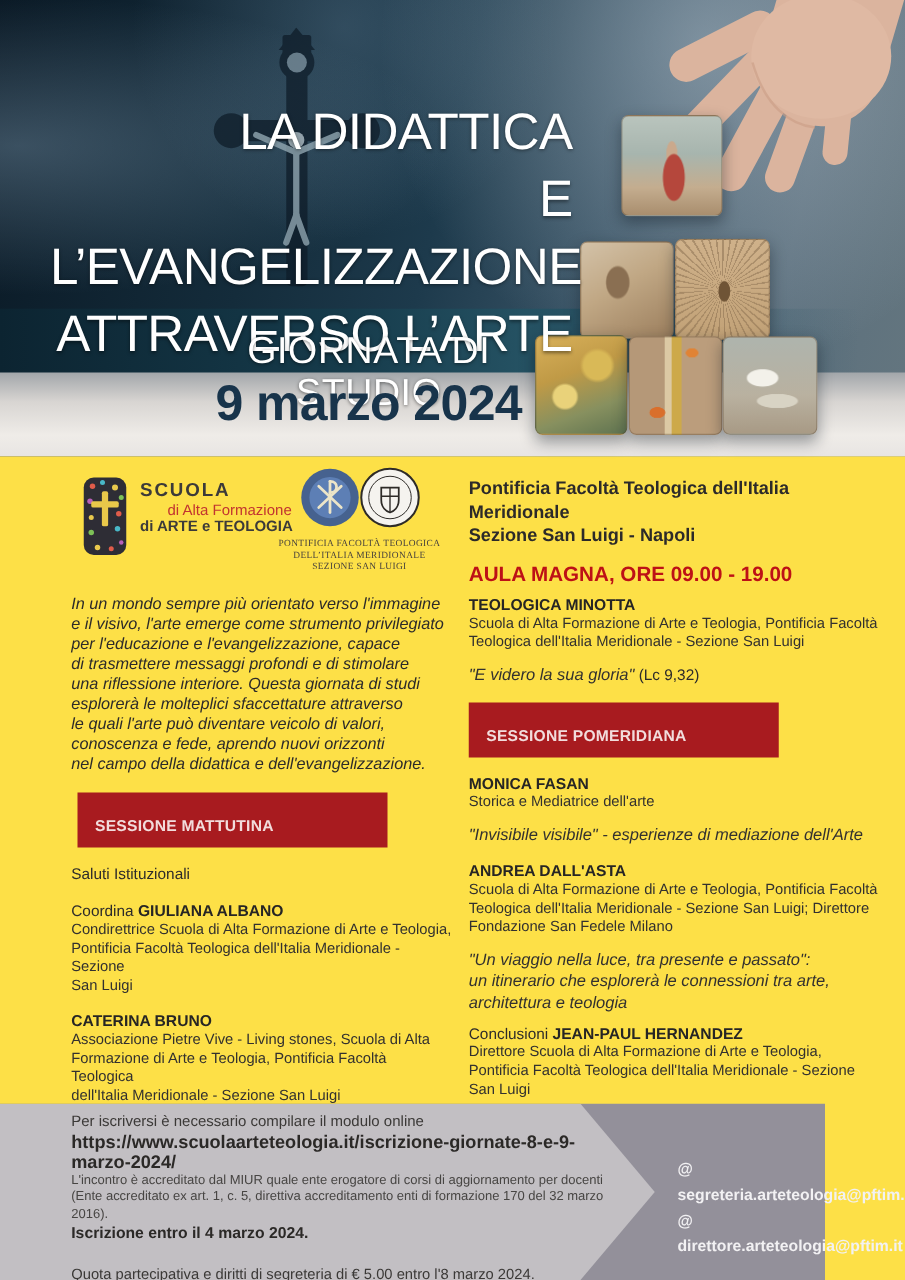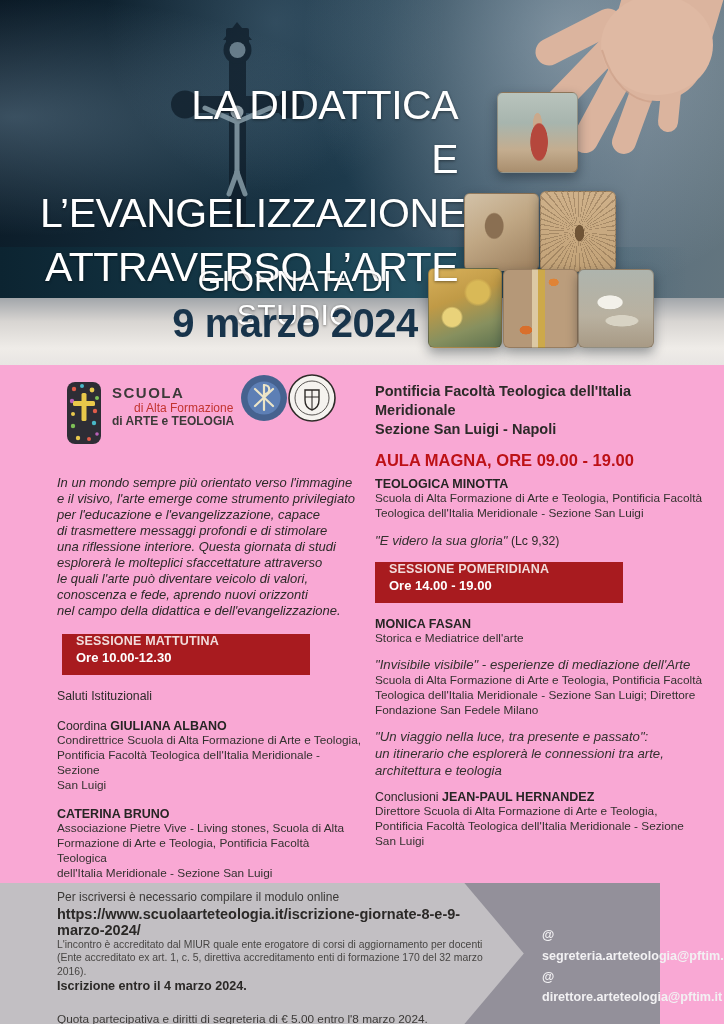--- a/index.html
+++ b/index.html
@@ -1,20 +1,20 @@
 <!DOCTYPE html>
 <html><head>
 <meta charset="utf-8">
 <style>
   * { margin:0; padding:0; box-sizing:border-box; }
   html,body { background:#777; }
   body { font-family:"Liberation Sans", sans-serif; }
   .poster {
     position:relative; width:724px; height:1024px; margin:0 auto;
-    background:#f9a8d4; overflow:hidden;
+    background:#fde047; overflow:hidden;
   }
 
   
   .hero { position:absolute; top:0; left:0; width:724px; height:365px;
     background:
       radial-gradient(circle at 78% 10%, rgba(200,212,222,.45), transparent 40%),
       radial-gradient(ellipse at 2% 32%, rgba(135,165,188,.38), transparent 34%),
       radial-gradient(circle at 38% 6%, rgba(120,150,175,.28), transparent 30%),
       linear-gradient(103deg, #0a1925 0%, #142c3b 30%, #1d3a4c 48%, #3a5466 66%, #5b6f7d 84%, #64767f 100%);
   }
@@ -81,21 +81,21 @@
 
   .venue { position:absolute; left:375px; top:17px; width:330px; }
   .venue-inst { font-size:14.5px; font-weight:bold; line-height:1.32; color:#2c2a29; }
   .venue-hall { margin-top:12px; font-size:16.5px; font-weight:bold; color:#bd1116; }
 
   .col-left  { position:absolute; left:57px;  top:110px; width:305px; }
   .col-right { position:absolute; left:375px; top:112px; width:332px; }
 
   .intro { font-style:italic; font-size:13px; line-height:1.235; color:#2c2a29; }
 
-  .session-box { background:#a81b1f; color:#fff; width:248px; padding:0 14px 10px;
+  .session-box { background:#a81b1f; color:#fff; width:248px; padding:20px 14px 10px;
     margin:15px 0 0 5px; }
   .session-box .s1 { font-size:12.5px; font-weight:bold; color:#f2dcdc; letter-spacing:.2px; }
   .session-box .s2 { font-size:13px; font-weight:bold; margin-top:2px; }
   .col-right .session-box { margin:13px 0 0 0; }
 
   .h-name { font-size:12.5px; font-weight:bold; color:#262524; }
   .desc   { font-size:11.8px; line-height:1.27; color:#33312f; }
   .quote  { font-style:italic; font-size:13.2px; color:#33312f; line-height:1.3; }
   .plain  { font-size:12.3px; color:#2d2b2a; } .mt10{margin-top:10px;} .mt14{margin-top:14px;} .mt16{margin-top:16px;}
 
@@ -210,20 +210,23 @@
           <path d="M27 12 L27 37"></path>
           <path d="M27 12 C34 12 34 21 27 21"></path>
           <path d="M18 33 L36 16"></path>
           <path d="M18 16 L36 33"></path>
         </g>
         <circle cx="75" cy="25" r="23" fill="#f5f3ef" stroke="#2e2b28" stroke-width="1.6"></circle>
         <circle cx="75" cy="25" r="17" fill="none" stroke="#2e2b28" stroke-width="0.8"></circle>
         <path d="M68 17 h14 v10 c0 6 -4 9 -7 10 c-3 -1 -7 -4 -7 -10 Z" fill="none" stroke="#2e2b28" stroke-width="1.4"></path>
         <path d="M75 17 V37 M68 24 H82" stroke="#2e2b28" stroke-width="1.1"></path>
       </svg>
+      <div class="seal-caption pre">PONTIFICIA FACOLTÀ TEOLOGICA
+DELL’ITALIA MERIDIONALE
+SEZIONE SAN LUIGI</div>
     </div>
 
     <div class="venue">
       <div class="venue-inst pre">Pontificia Facoltà Teologica dell'Italia Meridionale
 Sezione San Luigi - Napoli</div>
       <div class="venue-hall">AULA MAGNA, ORE 09.00 - 19.00</div>
     </div>
 
     <div class="col-left">
       <div class="intro pre">In un mondo sempre più orientato verso l'immagine
@@ -231,21 +234,20 @@
 per l'educazione e l'evangelizzazione, capace
 di trasmettere messaggi profondi e di stimolare
 una riflessione interiore. Questa giornata di studi
 esplorerà le molteplici sfaccettature attraverso
 le quali l'arte può diventare veicolo di valori,
 conoscenza e fede, aprendo nuovi orizzonti
 nel campo della didattica e dell'evangelizzazione.</div>
 
       <div class="session-box">
         <div class="s1">SESSIONE MATTUTINA</div>
-        <div class="s2">Ore 10.00-12.30</div>
       </div>
 
       <div class="plain mt14">Saluti Istituzionali</div>
 
       <div class="plain mt16"><span>Coordina </span><b class="h-name">GIULIANA ALBANO</b></div>
       <div class="desc pre">Condirettrice Scuola di Alta Formazione di Arte e Teologia,
 Pontificia Facoltà Teologica dell'Italia Meridionale - Sezione
 San Luigi</div>
 
       <div class="h-name mt14">CATERINA BRUNO</div>
@@ -257,27 +259,27 @@
     </div>
 
     <div class="col-right">
       <div class="h-name">TEOLOGICA MINOTTA</div>
       <div class="desc pre">Scuola di Alta Formazione di Arte e Teologia, Pontificia Facoltà
 Teologica dell'Italia Meridionale - Sezione San Luigi</div>
       <div class="mt10"><span class="quote">"E videro la sua gloria"</span><span class="plain"> (Lc 9,32)</span></div>
 
       <div class="session-box">
         <div class="s1">SESSIONE POMERIDIANA</div>
-        <div class="s2">Ore 14.00 - 19.00</div>
       </div>
 
       <div class="h-name mt14">MONICA FASAN</div>
       <div class="desc">Storica e Mediatrice dell'arte</div>
       <div class="quote mt10">"Invisibile visibile" - esperienze di mediazione dell'Arte</div>
 
+      <div class="h-name mt14">ANDREA DALL'ASTA</div>
       <div class="desc pre">Scuola di Alta Formazione di Arte e Teologia, Pontificia Facoltà
 Teologica dell'Italia Meridionale - Sezione San Luigi; Direttore
 Fondazione San Fedele Milano</div>
       <div class="quote pre mt10">"Un viaggio nella luce, tra presente e passato":
 un itinerario che esplorerà le connessioni tra arte,
 architettura e teologia</div>
 
       <div class="plain mt10"><span>Conclusioni </span><b class="h-name">JEAN-PAUL HERNANDEZ</b></div>
       <div class="desc pre">Direttore Scuola di Alta Formazione di Arte e Teologia,
 Pontificia Facoltà Teologica dell'Italia Meridionale - Sezione

